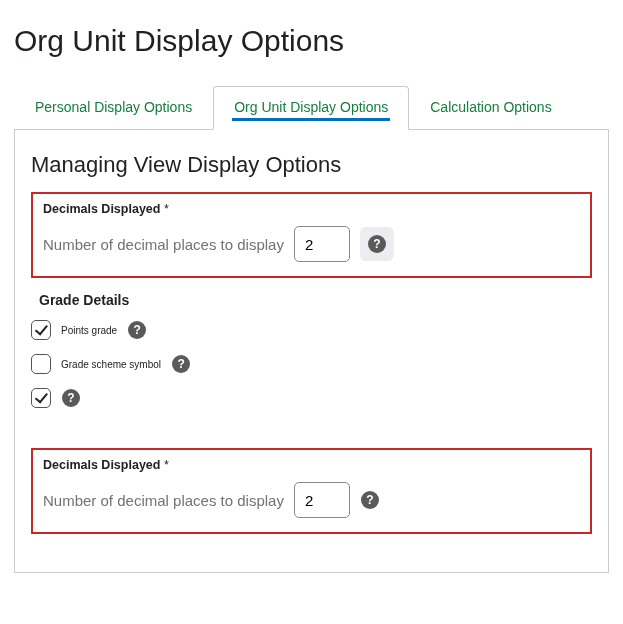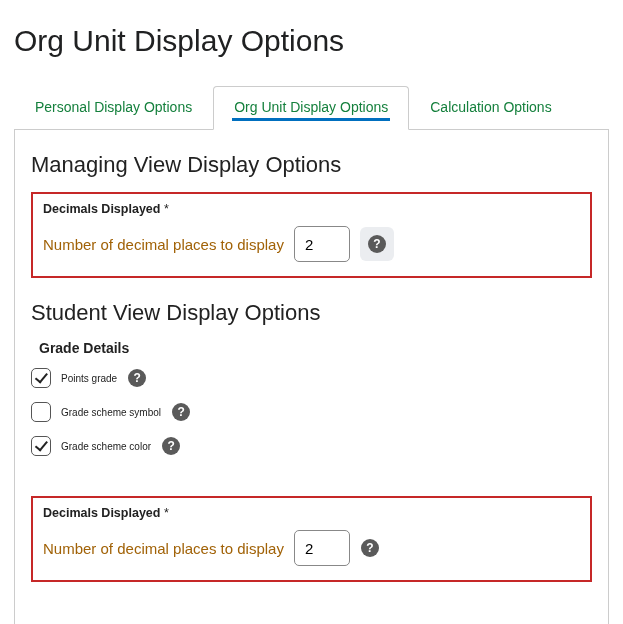--- a/index.html
+++ b/index.html
@@ -5,25 +5,25 @@
   * { box-sizing: border-box; margin: 0; padding: 0; }
   html, body { width: 623px; height: 624px; font-family: Arial, Helvetica, sans-serif; background: #fff; color: #222; }
   .page { padding: 24px 14px 0 14px; }
   .page-title { font-size: 30px; font-weight: 400; color: #202122; margin-bottom: 28px; }
   .tabs { display: flex; border-bottom: 1px solid #ccc; }
   .tab { padding: 12px 20px 14px 20px; font-size: 14px; color: #15803d; cursor: pointer; border: 1px solid transparent; border-bottom: none; position: relative; }
   .tab.active { border: 1px solid #ccc; border-bottom: 1px solid #fff; margin-bottom: -1px; border-top-left-radius: 4px; border-top-right-radius: 4px; background: #fff; }
   .tab.active::after { content:""; position:absolute; left:18px; right:18px; bottom:8px; height:3px; background:#006fbf; }
   .panel { border: 1px solid #ccc; border-top: none; padding: 16px 16px 24px 16px; }
   .section-title { font-size: 22px; font-weight: 400; color: #222; margin: 6px 0 14px 0; }
-  .highlight-box { border: 2px solid #c62828; padding: 8px 10px 14px 10px; margin-bottom: 22px; }
+  .highlight-box { border: 2px solid #c62828; padding: 8px 10px 14px 10px; margin-bottom: 14px; }
   .field-title { font-size: 12.5px; font-weight: 700; color: #222; margin-bottom: 10px; }
   .field-title .req { font-weight: 400; }
   .field-row { display: flex; align-items: center; gap: 10px; }
-  .field-label { font-size: 15px; color: #a16207; }
+  .field-label { font-size: 15px; color: #737373; }
   .number-input { width: 56px; height: 36px; border: 1px solid #888; border-radius: 5px; font-size: 15px; padding: 0 10px; }
   .help-btn { width: 34px; height: 34px; border-radius: 6px; background: #ebedf0; display: flex; align-items: center; justify-content: center; cursor: pointer; }
   .help-icon-inline { width: 20px; height: 20px; display: inline-flex; align-items: center; justify-content: center; cursor: pointer; }
   .qmark-circle { width: 18px; height: 18px; border-radius: 50%; background: #5a5a5a; color: #fff; font-size: 12px; font-weight: 700; display: flex; align-items: center; justify-content: center; }
   .sub-heading { font-size: 14px; font-weight: 700; margin: 6px 0 12px 8px; }
   .chk-row { display: flex; align-items: center; gap: 10px; margin-bottom: 14px; }
   .chk { width: 20px; height: 20px; border: 1.5px solid #555; border-radius: 5px; display: flex; align-items: center; justify-content: center; cursor: pointer; }
   .chk.checked::after { content:""; display:block; width:5px; height:10px; border: solid #222; border-width: 0 2px 2px 0; transform: rotate(40deg) translate(-1px,-1px); }
   .chk-label { font-size: 10px; color: #222; }
   .spacer-lg { height: 26px; }
@@ -51,21 +51,20 @@
       </div>
       <div class="field-row">
         <span class="field-label">Number of decimal places to display</span>
         <input class="number-input" type="text" value="2" style="">
         <div class="help-btn">
           <span class="qmark-circle">?</span>
         </div>
       </div>
     </div>
 
-    <h2 class="section-title">Student View Display Options</h2>
 
     <div class="sub-heading">Grade Details</div>
 
     <div class="chk-row">
       <div class="chk checked"></div>
       <span class="chk-label">Points grade</span>
       <span class="help-icon-inline">
           <span class="qmark-circle">?</span>
         </span>
     </div>
@@ -73,21 +72,20 @@
     <div class="chk-row">
       <div class="chk"></div>
       <span class="chk-label">Grade scheme symbol</span>
       <span class="help-icon-inline">
           <span class="qmark-circle">?</span>
         </span>
     </div>
 
     <div class="chk-row">
       <div class="chk checked"></div>
-      <span class="chk-label">Grade scheme color</span>
       <span class="help-icon-inline">
           <span class="qmark-circle">?</span>
         </span>
     </div>
 
     <div class="spacer-lg"></div>
 
     <div class="highlight-box">
       <div class="field-title">
         <span>Decimals Displayed</span>

